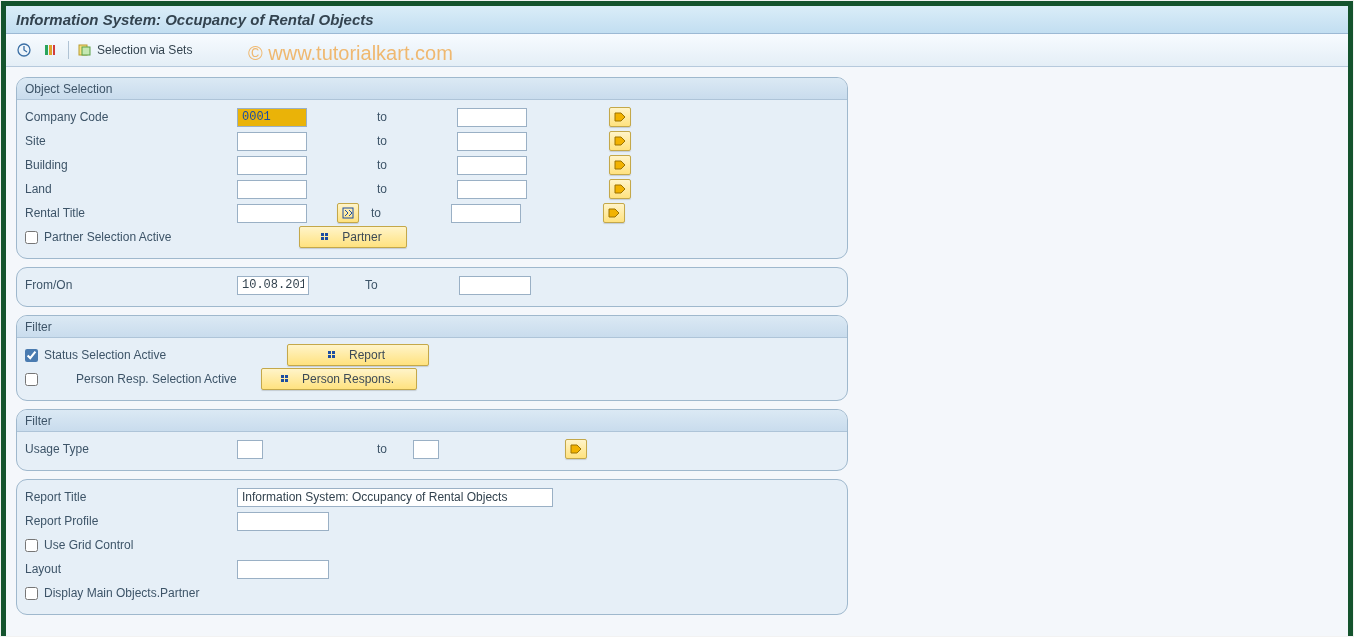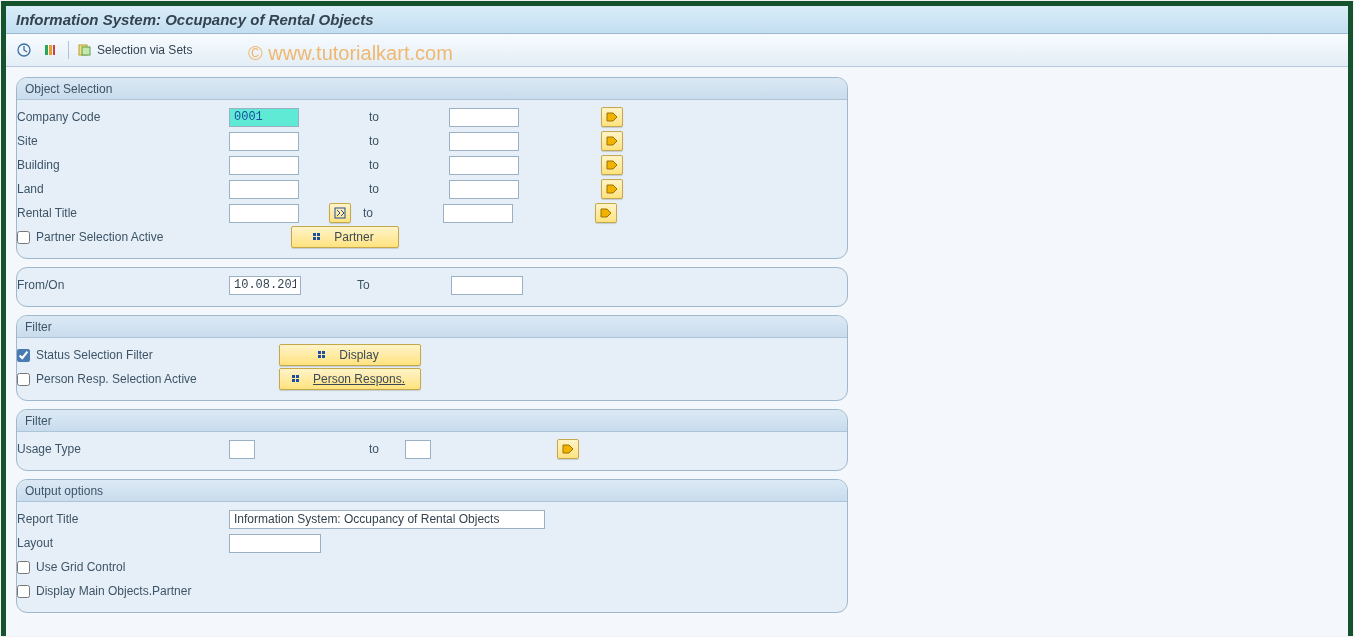--- a/index.html
+++ b/index.html
@@ -79,21 +79,21 @@
     height: 22px;
     background: linear-gradient(#dbe9f4, #c9dced);
     border-bottom: 1px solid #aec4d8;
     display: flex;
     align-items: center;
     padding: 0 8px;
     color: #3d5468;
     font-size: 12px;
   }
   .group-body {
-    padding: 6px 8px 8px 0;
+    padding: 6px 8px 8px 8px;
   }
   .row {
     display: flex;
     align-items: center;
     height: 22px;
     margin-bottom: 2px;
   }
   .label {
     width: 212px;
     color: #3d5468;
@@ -112,21 +112,21 @@
     padding: 0 4px;
     font-family: 'Courier New', monospace;
     font-size: 12px;
     color: #33434f;
   }
   .inp.w-norm { width: 70px; }
   .inp.w-small { width: 26px; }
   .inp.w-date { width: 72px; }
   .inp.w-wide { width: 316px; }
   .inp.w-profile { width: 92px; }
-  .inp.sel { background: #5eead4; color: #1c4da1; }
+  .inp.sel { background: #eab308; color: #1c4da1; }
   .to {
     width: 150px;
     padding-left: 70px;
     color: #3d5468;
   }
   .to-period {
     width: 150px;
     padding-left: 56px;
     color: #3d5468;
   }
@@ -334,40 +334,40 @@
         </div>
       </div>
     </div>
 
     <div class="group">
       <div class="group-header">Filter</div>
       <div class="group-body">
         <div class="row">
           <div class="label" style="width:262px;">
             <input type="checkbox" id="cb-ssa" checked="" style="">
-            <span>Status Selection Filter</span>
+            <span>Status Selection Active</span>
           </div>
           <span class="ybtn noml" style="width:142px;justify-content:center;">
             <span class="dots">
               <svg width="10" height="10">
                   <rect x="1" y="1" width="3" height="3" fill="#1c4da1"></rect>
                   <rect x="5" y="1" width="3" height="3" fill="#1c4da1"></rect>
                   <rect x="1" y="5" width="3" height="3" fill="#1c4da1"></rect>
                   <rect x="5" y="5" width="3" height="3" fill="#1c4da1"></rect>
                 </svg>
             </span>
-            <span>Display</span>
+            <span>Report</span>
           </span>
         </div>
         <div class="row">
-          <div class="label" style="width:262px;">
+          <div class="label" style="width:236px;gap:32px;">
             <input type="checkbox" id="cb-prs" style="">
             <span>Person Resp. Selection Active</span>
           </div>
-          <span class="ybtn noml" style="width:142px;justify-content:center;text-decoration:underline;">
+          <span class="ybtn noml" style="width:156px;justify-content:center;">
             <span class="dots">
               <svg width="10" height="10">
                   <rect x="1" y="1" width="3" height="3" fill="#1c4da1"></rect>
                   <rect x="5" y="1" width="3" height="3" fill="#1c4da1"></rect>
                   <rect x="1" y="5" width="3" height="3" fill="#1c4da1"></rect>
                   <rect x="5" y="5" width="3" height="3" fill="#1c4da1"></rect>
                 </svg>
             </span>
             <span>Person Respons.</span>
           </span>
@@ -388,37 +388,40 @@
               <svg width="12" height="10">
                   <path d="M1 1h6l4 4-4 4H1z" fill="#f2b200" stroke="#9c7300"></path>
                 </svg>
             </span>
           </div>
         </div>
       </div>
     </div>
 
     <div class="group">
-      <div class="group-header">Output options</div>
       <div class="group-body">
         <div class="row">
           <div class="label">Report Title</div>
           <input class="inp w-wide" style="font-family: Arial;" value="Information System: Occupancy of Rental Objects">
         </div>
         <div class="row">
-          <div class="label">Layout</div>
+          <div class="label">Report Profile</div>
           <input class="inp w-profile" value="" style="">
         </div>
         <div class="row">
           <div class="label">
             <input type="checkbox" id="cb-ugc" style="">
             <span>Use Grid Control</span>
           </div>
         </div>
         <div class="row">
+          <div class="label">Layout</div>
+          <input class="inp w-profile" value="" style="">
+        </div>
+        <div class="row">
           <div class="label" style="width:260px;">
             <input type="checkbox" id="cb-dmcp" style="">
             <span>Display Main Objects.Partner</span>
           </div>
         </div>
       </div>
     </div>
 
   </div>
 </div>

